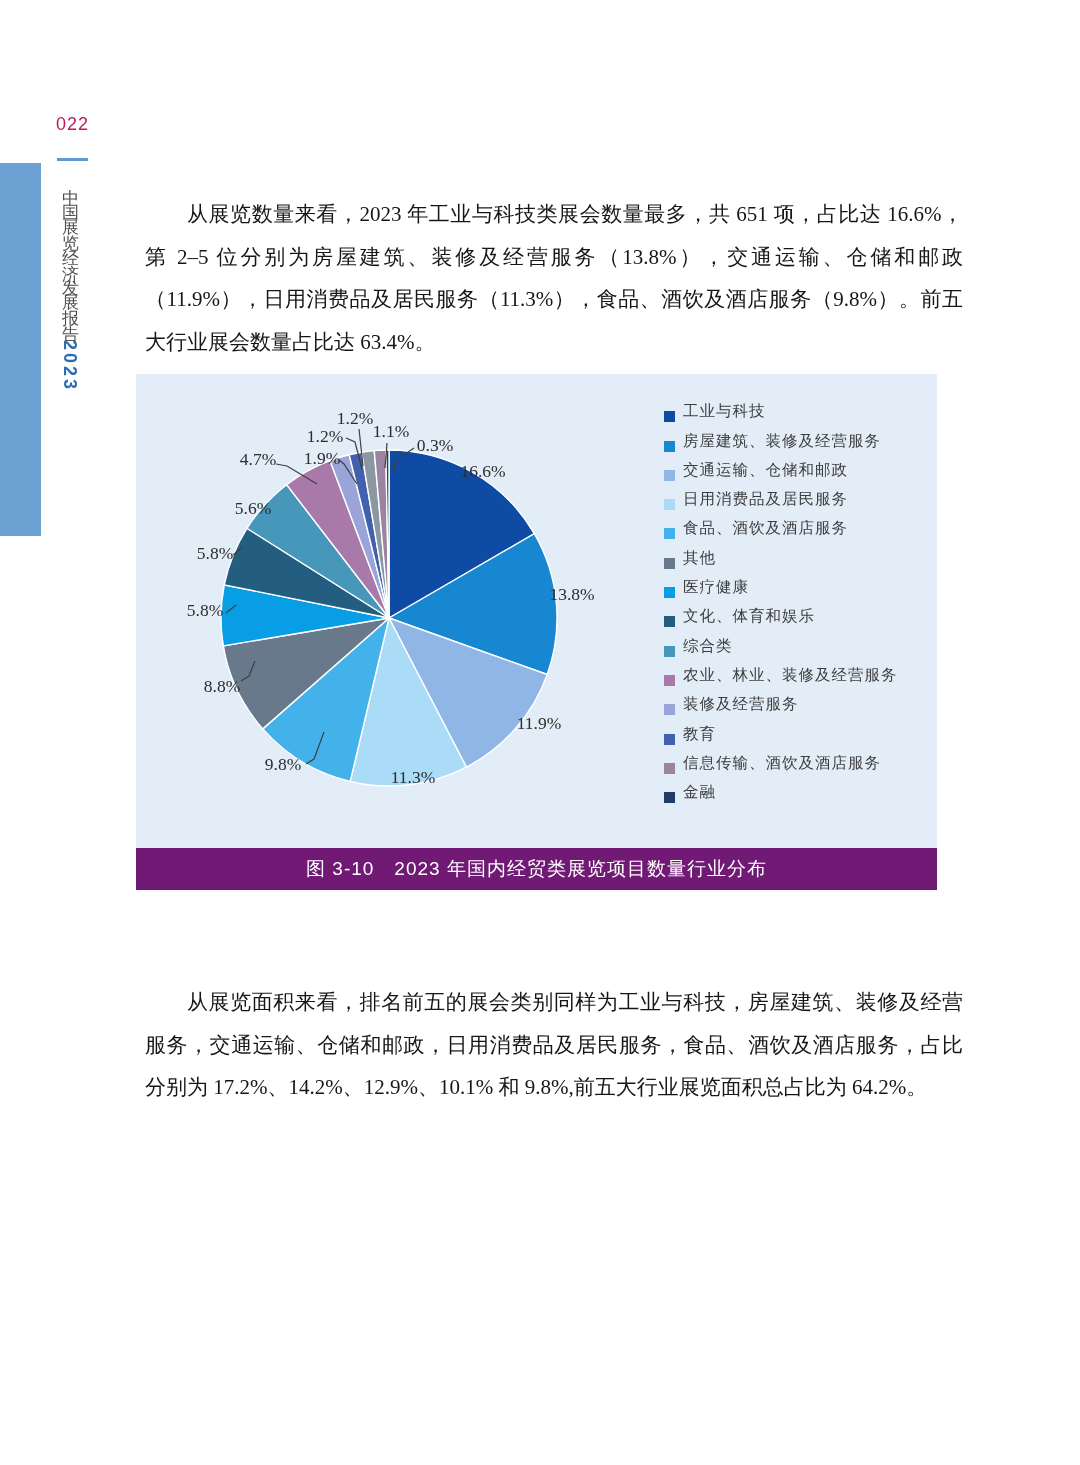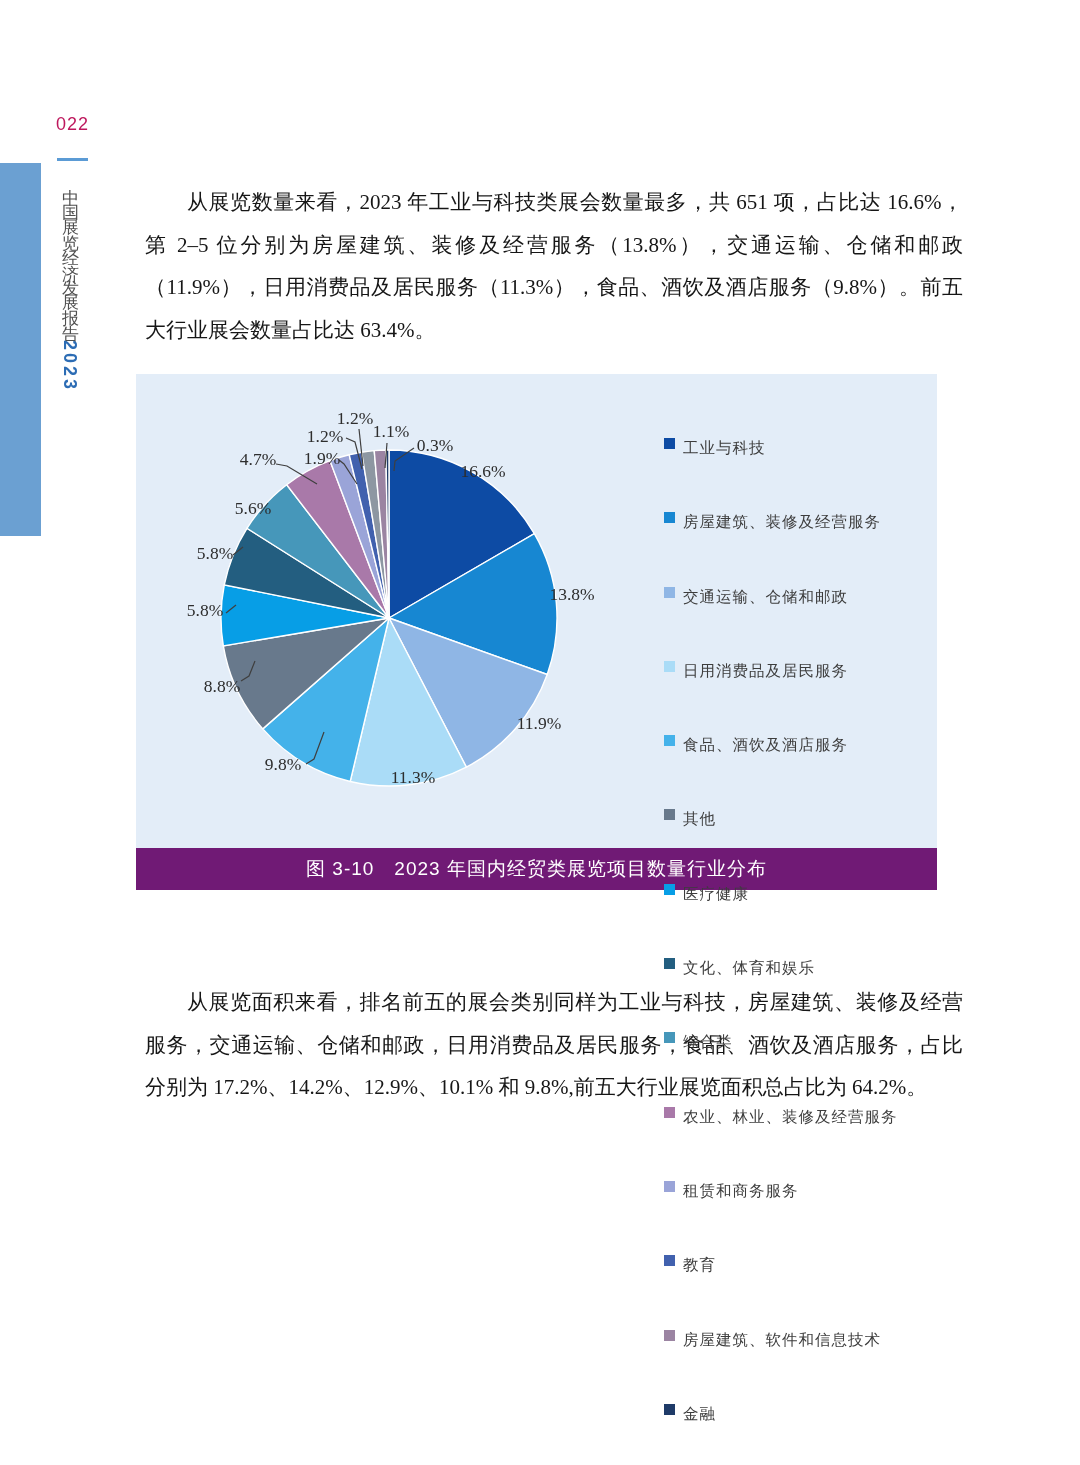--- a/index.html
+++ b/index.html
@@ -13,28 +13,28 @@
   .page-number{position:absolute;left:56px;top:114px;font-family:"Liberation Sans","DejaVu Sans",sans-serif;
     font-size:18px;letter-spacing:1px;color:#be185d;}
   .page-rule{position:absolute;left:57px;top:158px;width:31px;height:3px;}
   .sidebar-vertical{position:absolute;left:59px;top:176px;writing-mode:vertical-rl;text-orientation:mixed;
     white-space:nowrap;}
   .sidebar-title{font-size:17px;letter-spacing:15px;color:#4f4f4f;font-family:"Liberation Sans","DejaVu Sans",sans-serif;}
   .sidebar-year{font-size:18px;font-weight:bold;letter-spacing:3px;margin-top:10px;font-family:"Liberation Sans","DejaVu Sans",sans-serif;}
   
   .para{position:absolute;left:145px;width:818px;font-size:21px;line-height:42.6px;
     text-align:justify;text-indent:2em;color:#161616;}
-  .para1{top:160px;}
+  .para1{top:172px;}
   .para2{top:960px;}
   
   .chart-box{position:absolute;left:136px;top:374px;width:801px;}
   .plot{position:relative;width:801px;height:474px;}
   .plot svg{position:absolute;left:0;top:0;}
   .legend{position:absolute;left:528px;top:19px;}
-  .legend-item{display:flex;align-items:flex-start;height:29.3px;margin-top:45px;}
+  .legend-item{display:flex;align-items:flex-end;height:29.3px;}
   .legend-swatch{width:11px;height:11px;flex:0 0 11px;margin-right:8px;}
   .legend-label{font-size:15.5px;color:#3d3d3d;letter-spacing:1px;white-space:nowrap;}
   .caption-bar{height:42px;display:flex;align-items:center;justify-content:center;}
   .caption-text{color:#ffffff;font-size:19px;letter-spacing:1px;
     font-family:"Liberation Sans","DejaVu Sans",sans-serif;}
   .pie-label{font-size:17.5px;fill:#2d2d2d;font-family:"Liberation Serif","DejaVu Serif",serif;}
 </style>
 </head>
 <body>
 
@@ -129,29 +129,29 @@
         <div class="legend-item">
           <span class="legend-swatch" style="background: rgb(70, 151, 186);"></span>
           <span class="legend-label">综合类</span>
         </div>
         <div class="legend-item">
           <span class="legend-swatch" style="background: rgb(169, 121, 169);"></span>
           <span class="legend-label">农业、林业、装修及经营服务</span>
         </div>
         <div class="legend-item">
           <span class="legend-swatch" style="background: rgb(154, 164, 216);"></span>
-          <span class="legend-label">租赁和商务服务</span>
+          <span class="legend-label">装修及经营服务</span>
         </div>
         <div class="legend-item">
           <span class="legend-swatch" style="background: rgb(65, 97, 174);"></span>
           <span class="legend-label">教育</span>
         </div>
         <div class="legend-item">
           <span class="legend-swatch" style="background: rgb(155, 132, 162);"></span>
-          <span class="legend-label">房屋建筑、软件和信息技术</span>
+          <span class="legend-label">信息传输、酒饮及酒店服务</span>
         </div>
         <div class="legend-item">
           <span class="legend-swatch" style="background: rgb(31, 59, 104);"></span>
           <span class="legend-label">金融</span>
         </div>
       </div>
   </div>
   <div class="caption-bar" style="background: #701a75;">
     <span class="caption-text">图 3-10　2023 年国内经贸类展览项目数量行业分布</span>
   </div>

